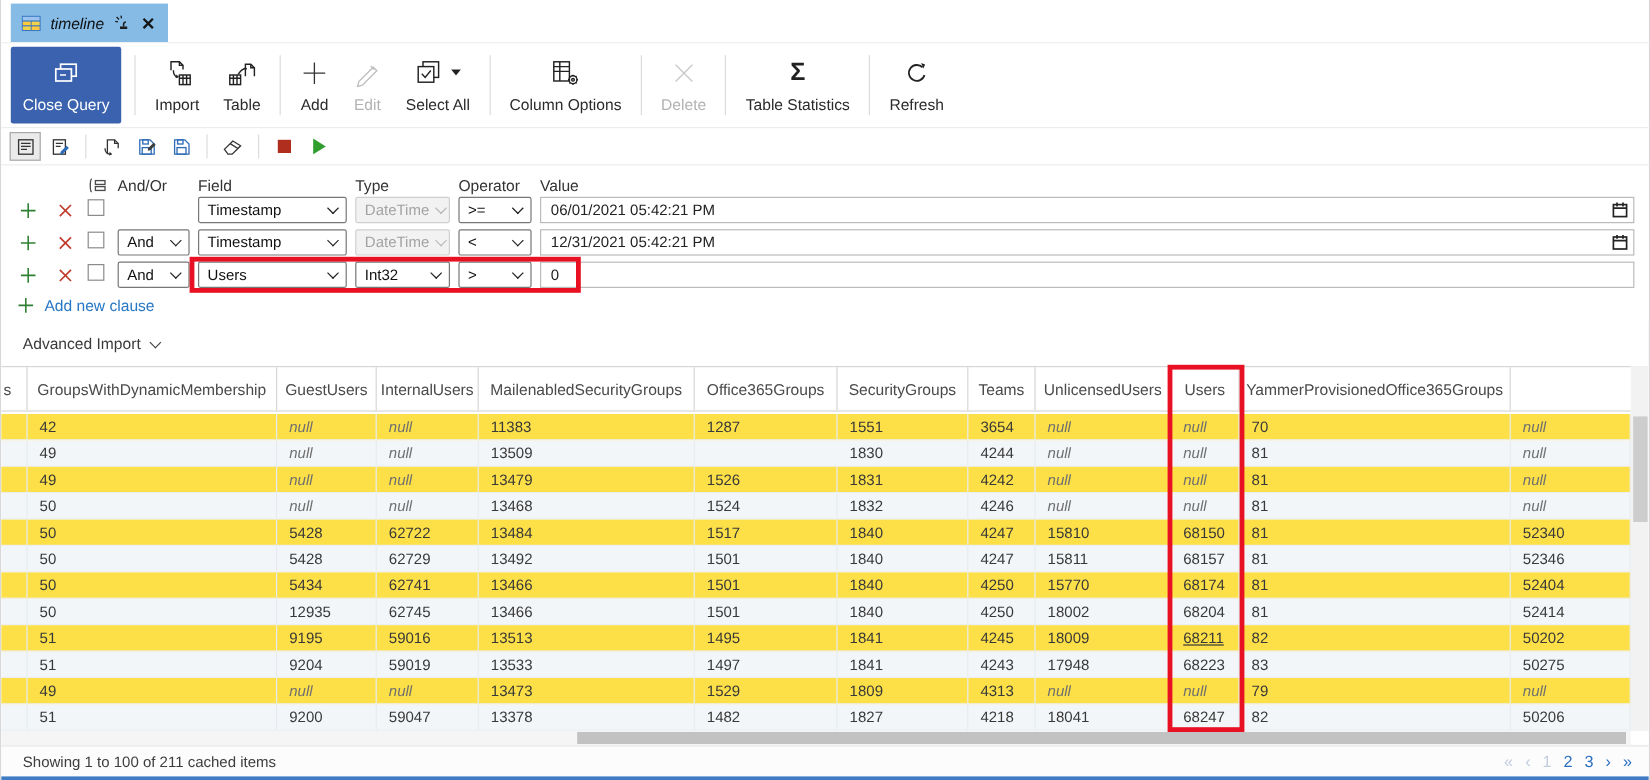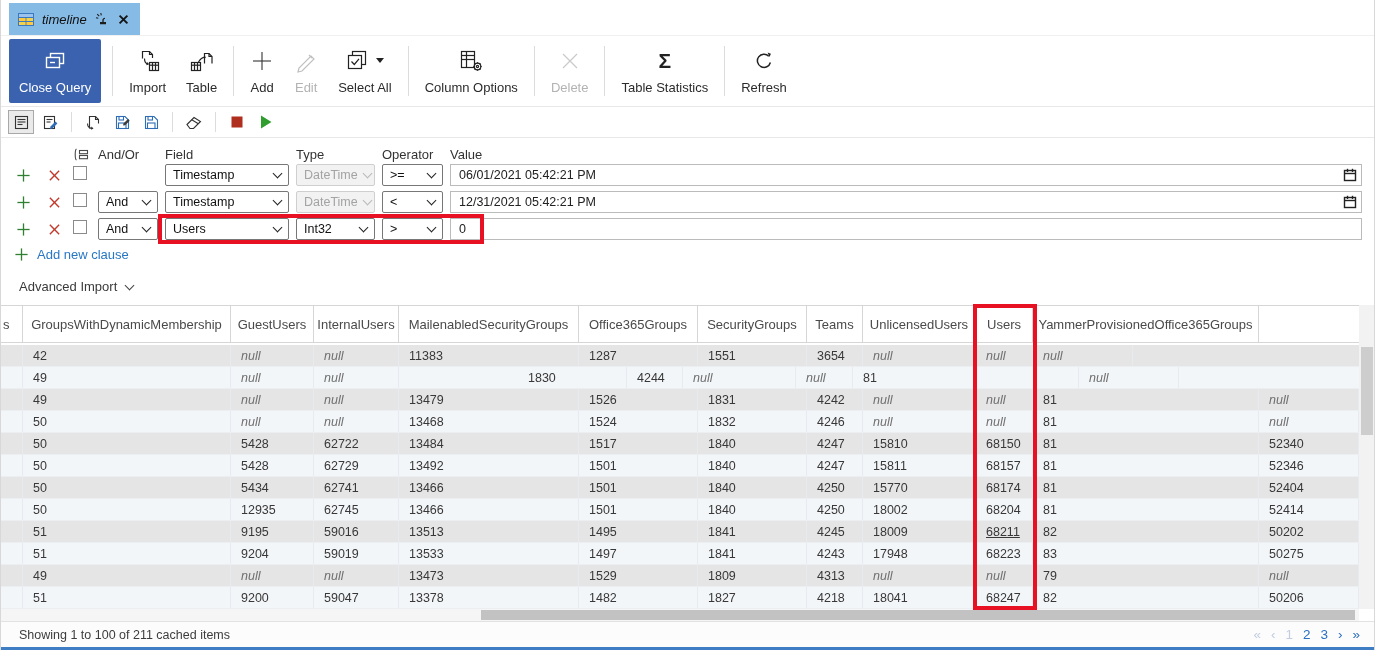--- a/index.html
+++ b/index.html
@@ -41,21 +41,21 @@
   .vinput .cal{position:absolute;right:4px;top:3px;display:flex;}
   .add-clause{display:flex;align-items:center;gap:8px;margin:7px 0 0 3px;color:#2777c4;font-size:13px;cursor:pointer;width:max-content;}
   .advanced{height:37px;box-sizing:border-box;display:flex;align-items:center;gap:9px;padding-left:18px;font-size:13px;color:#3a3a3a;cursor:pointer;width:max-content;background:#fff;}
   .advanced .chev{width:6px;height:6px;border-right:1.4px solid #444;border-bottom:1.4px solid #444;transform:rotate(45deg);margin-top:-3px;}
   
   .grid-wrap{position:relative;height:316px;box-sizing:border-box;background:#fff;}
   .thead{display:flex;height:38px;box-sizing:border-box;border-top:1px solid #d6d6d6;border-bottom:1px solid #d6d6d6;background:#fff;width:1358px;}
   .th{box-sizing:border-box;border-right:1px solid #d6d6d6;display:flex;align-items:center;justify-content:center;font-size:13px;color:#4a4a4a;white-space:nowrap;overflow:hidden;flex:none;}
   .th.sliver{justify-content:flex-start;padding-left:2px;}
   .tbody{margin-top:2px;width:1358px;}
-  .trow{display:flex;height:22px;box-sizing:border-box;border-bottom:1px solid #eceff2;background:#e5e5e5;}
+  .trow{display:flex;height:22px;box-sizing:border-box;border-bottom:1px solid #eceff2;background:#fde047;}
   .trow:nth-child(even){background:#f3f6f9;}
   .td{box-sizing:border-box;border-right:1px solid #e7ebef;padding-left:10px;display:flex;align-items:center;font-size:12.5px;color:#383838;white-space:nowrap;overflow:hidden;flex:none;}
   .td.null{font-style:italic;color:#6f6f6f;}
   .vscroll{position:absolute;top:0;right:0;width:15px;height:304px;background:#f2f2f2;cursor:pointer;}
   .vthumb{position:absolute;top:42px;left:1.5px;width:12px;height:88px;background:#cdcdcd;}
   .hscroll{position:absolute;left:0;bottom:0;width:1358px;height:12px;background:#f5f5f5;cursor:pointer;}
   .hthumb{position:absolute;left:480px;top:1px;height:10px;width:874px;background:#c2c2c2;}
   
   .red-box{position:absolute;border:4px solid #e81123;pointer-events:none;z-index:6;box-sizing:border-box;}
   .clause-box{left:157px;top:76px;width:326px;height:30px;}
@@ -488,27 +488,29 @@
           <div class="td" style="width: 22px;"></div>
           <div class="td" style="width: 208px;">42</div>
           <div class="td null" style="width: 83px;">null</div>
           <div class="td null" style="width: 85px;">null</div>
           <div class="td" style="width: 180px;">11383</div>
           <div class="td" style="width: 119px;">1287</div>
           <div class="td" style="width: 109px;">1551</div>
           <div class="td" style="width: 56px;">3654</div>
           <div class="td null" style="width: 113px;">null</div>
           <div class="td null" style="width: 57px;">null</div>
+          <div class="td" style="width: 226px;">70</div>
           <div class="td null" style="width: 100px;">null</div>
         </div>
         <div class="trow">
           <div class="td" style="width: 22px;"></div>
           <div class="td" style="width: 208px;">49</div>
           <div class="td null" style="width: 83px;">null</div>
           <div class="td null" style="width: 85px;">null</div>
+          <div class="td" style="width: 180px;">13509</div>
           <div class="td" style="width: 119px; margin-top: 48px;">1528</div>
           <div class="td" style="width: 109px;">1830</div>
           <div class="td" style="width: 56px;">4244</div>
           <div class="td null" style="width: 113px;">null</div>
           <div class="td null" style="width: 57px;">null</div>
           <div class="td" style="width: 226px;">81</div>
           <div class="td null" style="width: 100px;">null</div>
         </div>
         <div class="trow">
           <div class="td" style="width: 22px;"></div>

